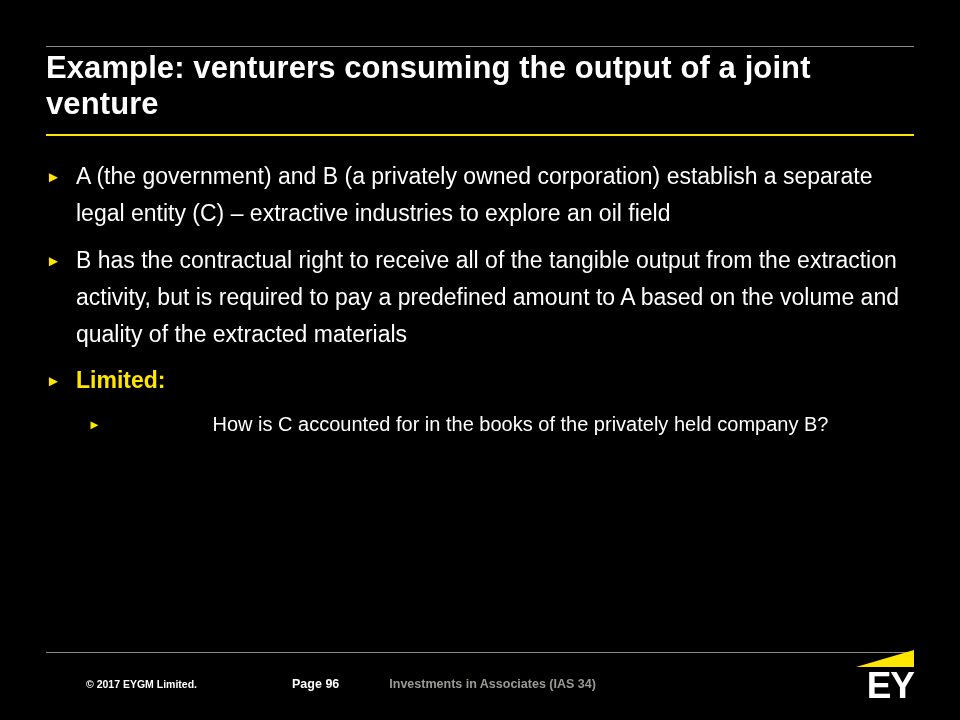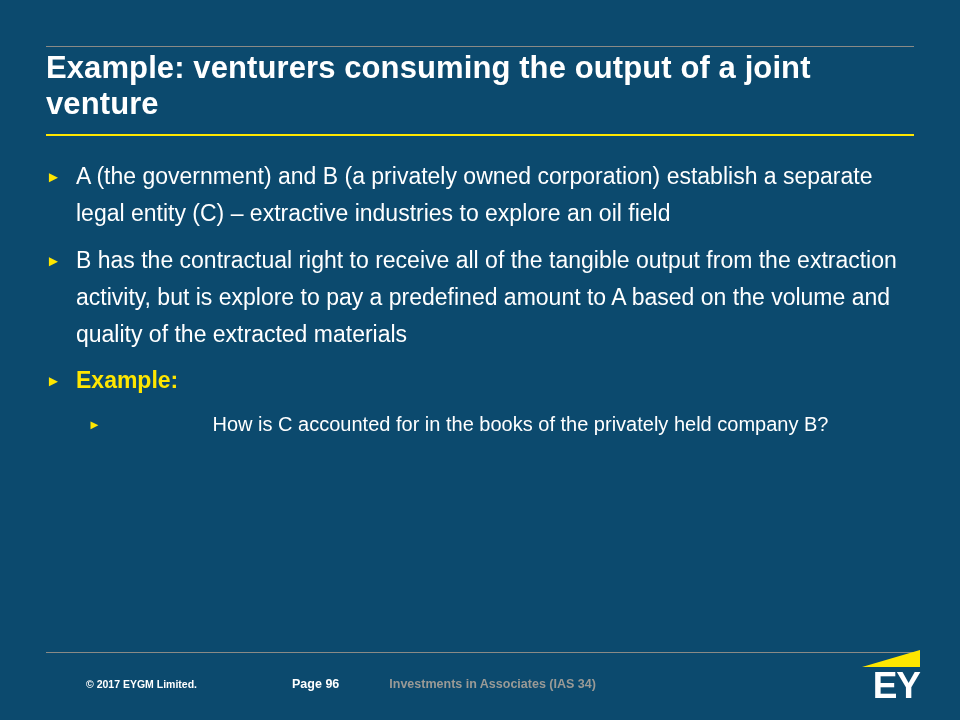--- a/index.html
+++ b/index.html
@@ -10,21 +10,21 @@
     width: 960px;
     height: 720px;
     background: #3a3a38;
     font-family: "Liberation Sans", sans-serif;
     overflow: hidden;
   }
   .slide {
     position: relative;
     width: 960px;
     height: 720px;
-    background: #0c4a6e;
+    background: #000000;
     box-sizing: border-box;
   }
   .title-rule-top {
     position: absolute;
     left: 46px;
     top: 46px;
     width: 868px;
     height: 1px;
     background: #8a8a86;
   }
@@ -133,21 +133,21 @@
   }
   .footer-topic {
     color: #9a9a96;
     font-size: 12.5px;
     font-weight: bold;
     margin-left: 50px;
     white-space: nowrap;
   }
   .ey-logo {
     position: absolute;
-    right: 40px;
+    right: 46px;
     bottom: 16px;
     width: 76px;
     height: 54px;
     text-align: center;
   }
   .ey-logo .beam {
     position: absolute;
     right: 0;
     top: 0;
     width: 0;
@@ -180,26 +180,26 @@
 
   <div class="body">
 
     <div class="bullet-l1">
       <span class="marker">►</span>
       <span class="text">A (the government) and B (a privately owned corporation) establish a separate legal entity (C) – extractive industries to explore an oil field</span>
     </div>
 
     <div class="bullet-l1">
       <span class="marker">►</span>
-      <span class="text">B has the contractual right to receive all of the tangible output from the extraction activity, but is explore to pay a predefined amount to A based on the volume and quality of the extracted materials</span>
+      <span class="text">B has the contractual right to receive all of the tangible output from the extraction activity, but is required to pay a predefined amount to A based on the volume and quality of the extracted materials</span>
     </div>
 
     <div class="bullet-l1 question">
       <span class="marker">►</span>
-      <span class="text">Example:</span>
+      <span class="text">Limited:</span>
     </div>
 
     <div class="bullet-l2">
       <span class="marker">►</span>
       <span class="text">How is C accounted for in the books of the privately held company B?</span>
     </div>
 
   </div>
 
   <div class="footer-rule"></div>

